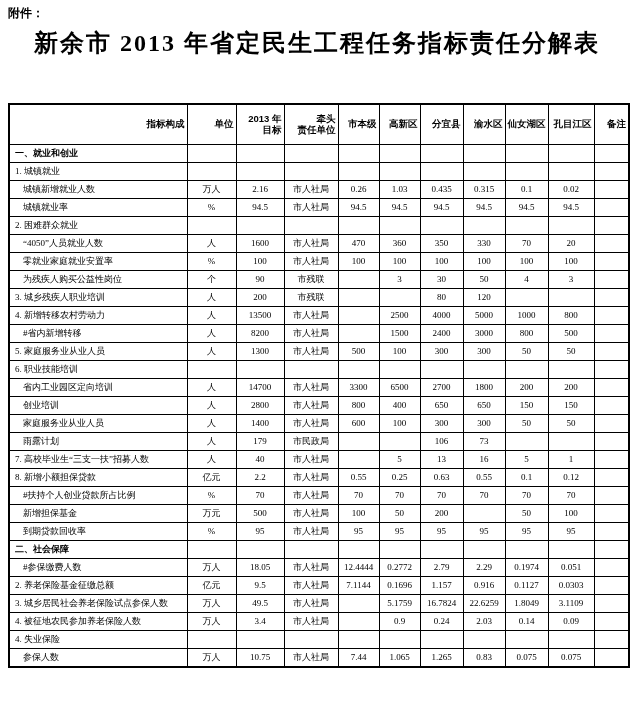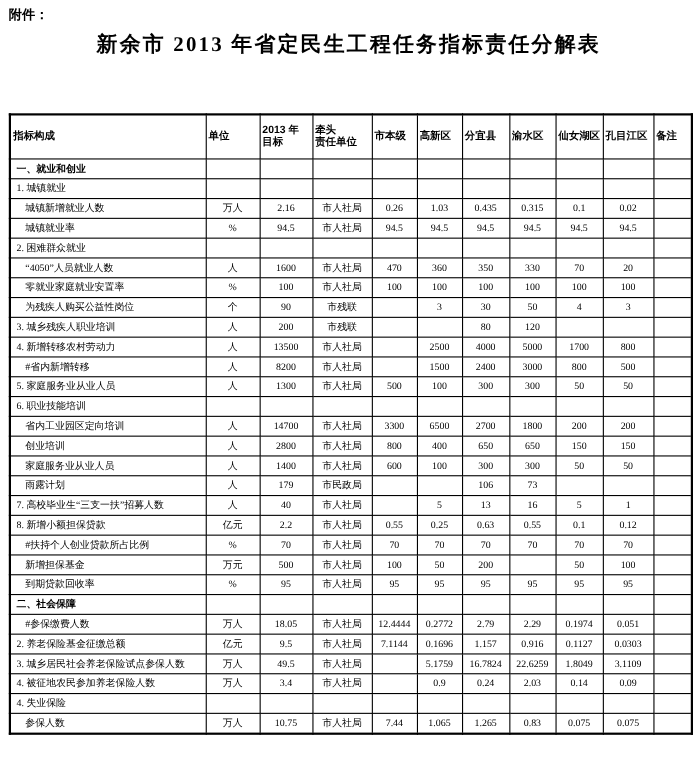--- a/index.html
+++ b/index.html
@@ -22,21 +22,21 @@
     font-size: 12px;
     font-weight: bold;
     font-family: "Liberation Sans", sans-serif;
   }
   .doc-title {
     position: absolute;
     top: 27px;
     left: 0;
     width: 100%;
     text-align: center;
-    font-size: 19px;
+    font-size: 24px;
     font-weight: bold;
     letter-spacing: 2px;
     margin: 0;
     font-family: "Liberation Serif", serif;
   }
   table.main {
     position: absolute;
     top: 103px;
     left: 8px;
     width: 620px;
@@ -48,21 +48,21 @@
     border: 1px solid #000000;
     padding: 0 2px;
     overflow: hidden;
     font-size: 9px;
     line-height: 1.15;
     white-space: nowrap;
   }
   table.main th {
     height: 39px;
     font-weight: bold;
-    text-align: left;
+    text-align: right;
     vertical-align: middle;
     white-space: pre-line;
     font-family: "Liberation Sans", sans-serif;
     font-size: 9.5px;
   }
   table.main td {
     height: 17px;
     text-align: center;
     vertical-align: middle;
   }
@@ -237,21 +237,21 @@
       </tr>
       <tr class="item">
         <td class="label">4. 新增转移农村劳动力</td>
         <td>人</td>
         <td>13500</td>
         <td>市人社局</td>
         <td></td>
         <td>2500</td>
         <td>4000</td>
         <td>5000</td>
-        <td>1700</td>
+        <td>1000</td>
         <td>800</td>
         <td></td>
       </tr>
       <tr class="sub">
         <td class="label">#省内新增转移</td>
         <td>人</td>
         <td>8200</td>
         <td>市人社局</td>
         <td></td>
         <td>1500</td>

